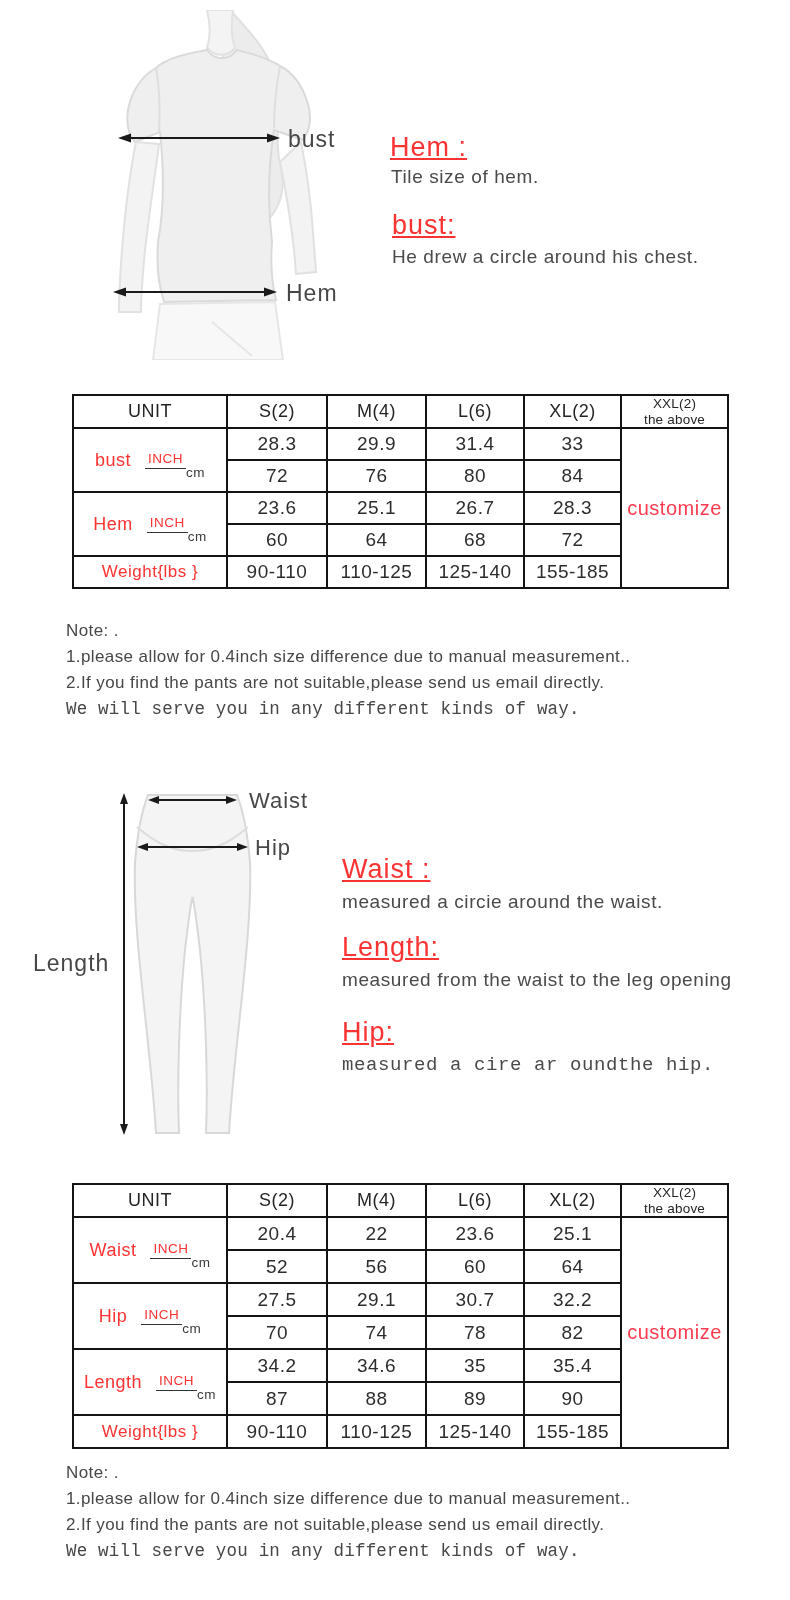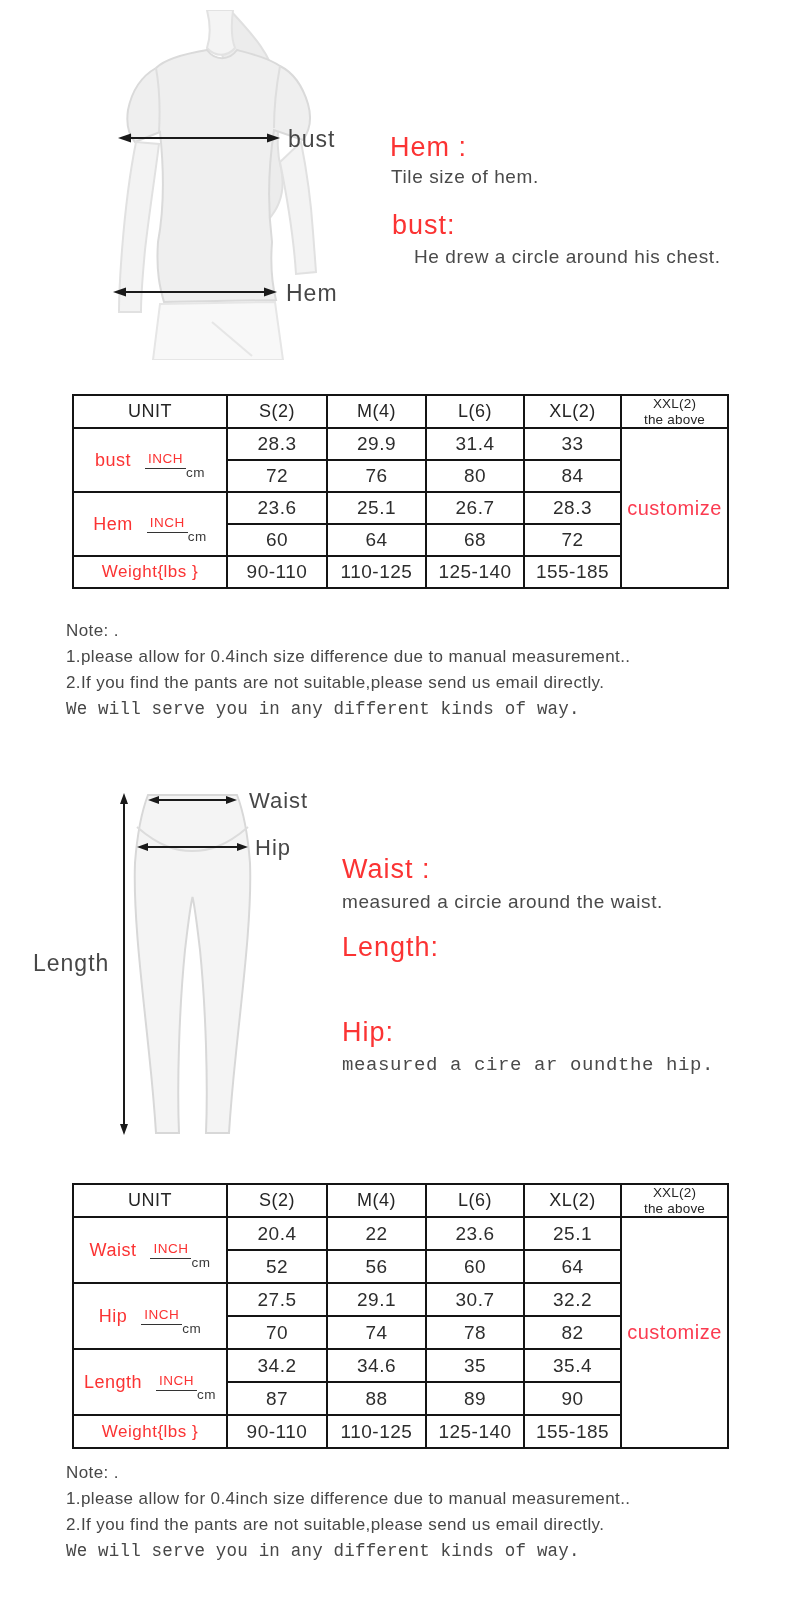--- a/index.html
+++ b/index.html
@@ -1,21 +1,21 @@
 <!DOCTYPE html>
 <html><head>
 <meta charset="utf-8">
 <style>
   html,body{margin:0;padding:0;background:#fff;}
   #canvas{
     position:relative;width:790px;height:1600px;background:#ffffff;
     font-family:"Liberation Sans",sans-serif;overflow:hidden;
   }
   .abs{position:absolute;}
-  .term{font-size:27px;color:#fb3333;letter-spacing:1px;}
+  .term{font-size:27px;color:#fb3333;letter-spacing:1px;text-decoration:underline;}
   .desc{font-size:19px;color:#4a4a4a;letter-spacing:0.6px;}
   .note{font-size:17px;color:#474747;line-height:26px;letter-spacing:0.4px;}
   .note .serif{font-family:Liberation Mono, monospace;font-size:17.5px;letter-spacing:0.2px;}
   table.sizes{position:absolute;border-collapse:collapse;table-layout:fixed;background:#fff;}
   .sizes th,.sizes td{border:2px solid #141414;text-align:center;vertical-align:middle;padding:0;font-weight:normal;}
   .sizes th{font-size:18px;color:#252525;height:29px;letter-spacing:0.5px;}
   .sizes td{font-size:19px;color:#2d2d2d;height:30px;letter-spacing:0.5px;}
   .sizes.t2 td{height:31px;}
   .red{color:#fb3333;}
   .sizes td.customize{font-size:20px;color:#fb3b50;letter-spacing:0.5px;}
@@ -57,21 +57,21 @@
       <line x1="64" y1="282" x2="206" y2="282" stroke-width="2"></line>
       <polygon points="53,282 66,277.5 66,286.5" stroke="none"></polygon>
       <polygon points="217,282 204,277.5 204,286.5" stroke="none"></polygon>
     </g>
     <text x="226" y="291" font-size="23">Hem</text>
   </svg>
 
   <div class="abs term" style="left:390px;top:132px;">Hem :</div>
   <div class="abs desc" style="left:391px;top:166px;">Tile size of hem.</div>
   <div class="abs term" style="left:392px;top:210px;">bust:</div>
-  <div class="abs desc" style="left:414px;top:246px;">He drew a circle around his chest.</div>
+  <div class="abs desc" style="left:392px;top:246px;">He drew a circle around his chest.</div>
 
   <table class="sizes t1" style="left:72px;top:394px;">
     <colgroup>
       <col style="width:154px">
         <col style="width:100px">
         <col style="width:99px">
       <col style="width:98px">
         <col style="width:97px">
         <col style="width:107px">
     </colgroup>
@@ -171,20 +171,21 @@
       <line x1="99" y1="47" x2="99" y2="371" stroke-width="2"></line>
       <polygon points="99,38 95,49 103,49" stroke="none"></polygon>
       <polygon points="99,380 95,369 103,369" stroke="none"></polygon>
     </g>
     <text x="8" y="216" font-size="23">Length</text>
   </svg>
 
   <div class="abs term" style="left:342px;top:854px;">Waist :</div>
   <div class="abs desc" style="left:342px;top:891px;">measured a circie around the waist.</div>
   <div class="abs term" style="left:342px;top:932px;">Length:</div>
+  <div class="abs desc" style="left:342px;top:969px;">measured from the waist to the leg opening</div>
   <div class="abs term" style="left:342px;top:1017px;">Hip:</div>
   <div class="abs desc" style="left:342px;top:1054px;font-family:Liberation Mono, monospace;">measured a cire ar oundthe hip.</div>
 
   <table class="sizes t2" style="left:72px;top:1183px;">
     <colgroup>
       <col style="width:154px">
         <col style="width:100px">
         <col style="width:99px">
       <col style="width:98px">
         <col style="width:97px">

